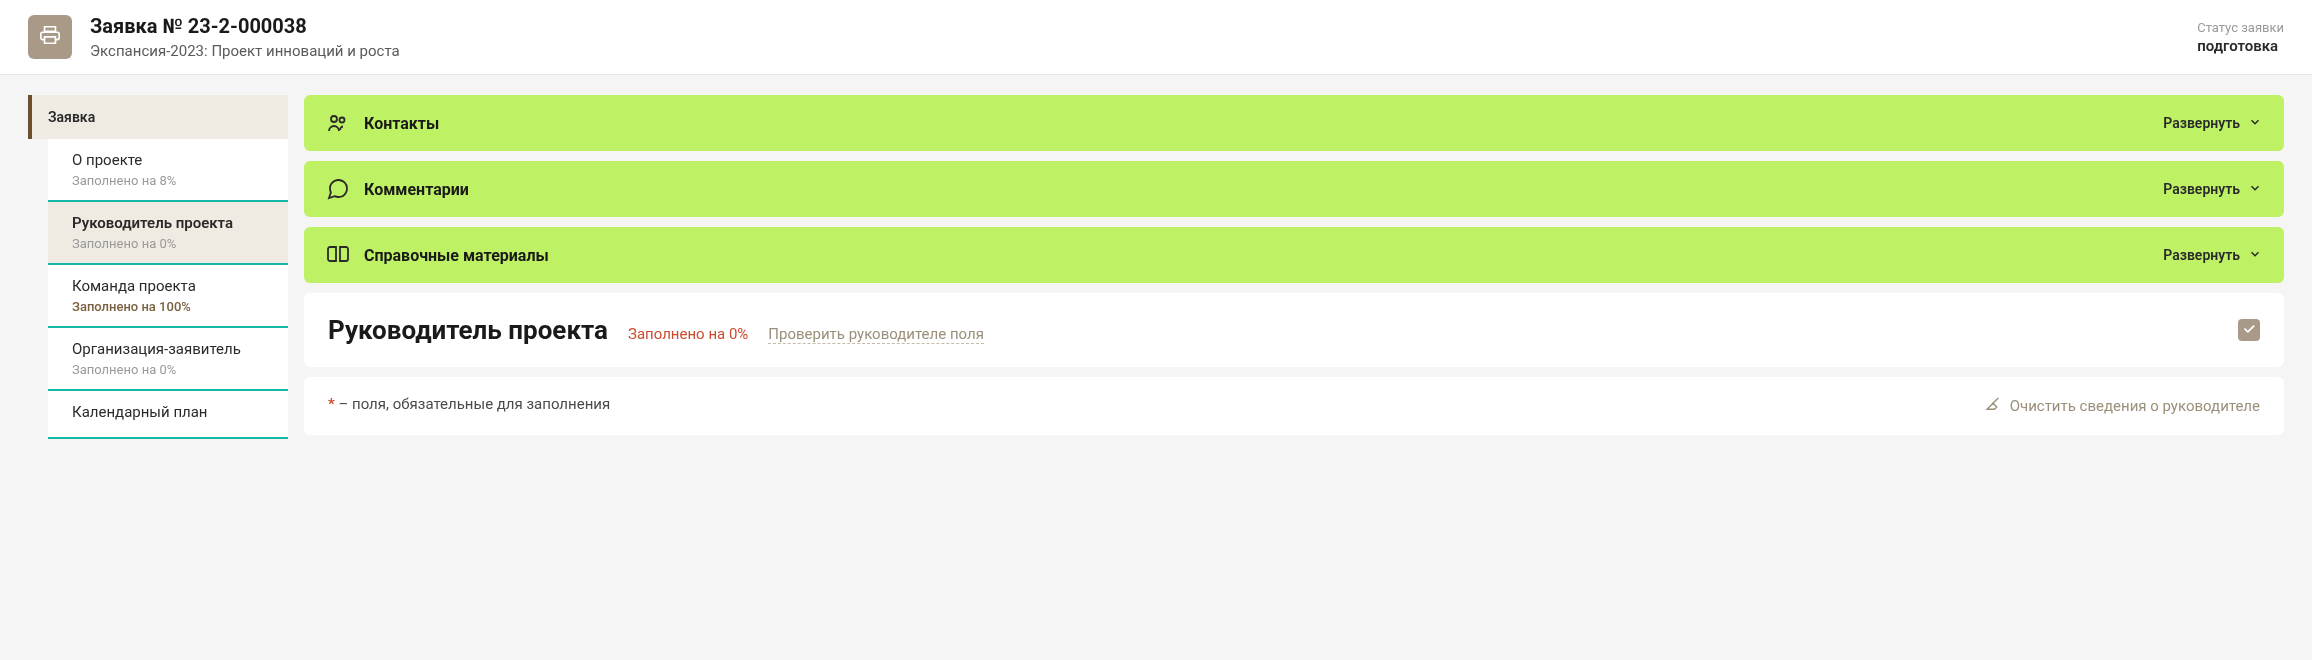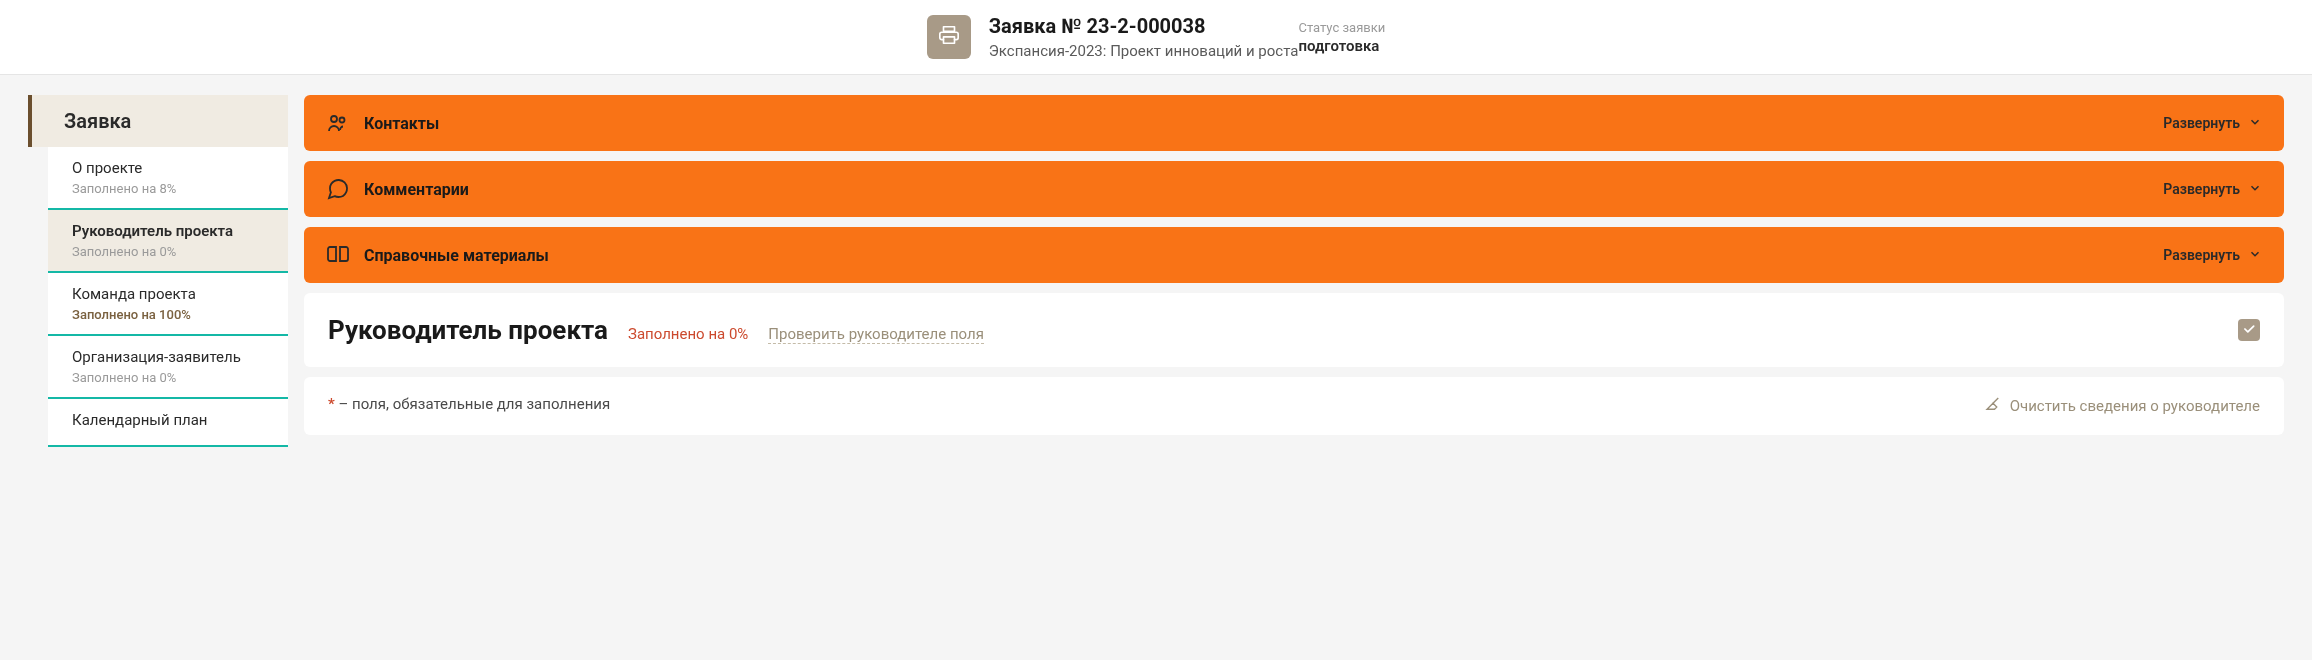--- a/index.html
+++ b/index.html
@@ -4,21 +4,21 @@
 <style>
 * { margin: 0; padding: 0; box-sizing: border-box; }
 body { font-family: -apple-system, BlinkMacSystemFont, "Segoe UI", Roboto, sans-serif; background: #f5f5f5; color: #2a2a2a; }
 
 .header {
   background: #fff;
   border-bottom: 1px solid #e5e5e5;
   padding: 14px 28px;
   display: flex;
   align-items: center;
-  justify-content: center;
+  justify-content: space-between;
 }
 .header-left { display: flex; align-items: center; gap: 18px; }
 .print-btn {
   width: 44px; height: 44px;
   background: #a89a87;
   border-radius: 6px;
   display: flex; align-items: center; justify-content: center;
   cursor: pointer;
 }
 .header-titles { display: flex; flex-direction: column; gap: 4px; }
@@ -27,42 +27,42 @@
 .header-status { display: flex; flex-direction: column; gap: 2px; text-align: left; }
 .status-label { font-size: 13px; color: #9a9a9a; }
 .status-value { font-size: 15px; font-weight: 600; color: #2a2a2a; }
 
 .content { display: flex; padding: 20px 28px; gap: 16px; }
 
 .sidebar { width: 260px; flex-shrink: 0; }
 .sidebar-header {
   background: #f0ebe2;
   border-left: 4px solid #6b4f2e;
-  padding: 14px 32px;
-  font-size: 20px;
+  padding: 14px 16px;
+  font-size: 14px;
   font-weight: 600;
   color: #2a2a2a;
 }
 .sidebar-item {
   background: #fff;
   padding: 12px 16px 12px 24px;
   border-bottom: 2px solid #14b8a6;
   cursor: pointer;
   margin-left: 20px;
 }
 .sidebar-item.active { background: #f0ebe2; margin-left: 20px; }
 .sidebar-item-title { font-size: 15px; color: #2a2a2a; margin-bottom: 4px; }
 .sidebar-item.active .sidebar-item-title { font-weight: 600; }
 .sidebar-item-subtitle { font-size: 13px; color: #9a9a9a; }
 .sidebar-item-subtitle.complete { color: #7a6140; font-weight: 500; }
 
 .main { flex: 1; display: flex; flex-direction: column; gap: 10px; }
 
 .panel {
-  background: #f97316;
+  background: #bef264;
   border-radius: 6px;
   padding: 16px 22px;
   display: flex;
   align-items: center;
   justify-content: space-between;
   cursor: pointer;
 }
 .panel-left { display: flex; align-items: center; gap: 14px; }
 .panel-title { font-size: 16px; font-weight: 700; color: #1a1a1a; }
 .panel-icon { width: 24px; height: 24px; display: flex; align-items: center; justify-content: center; }

